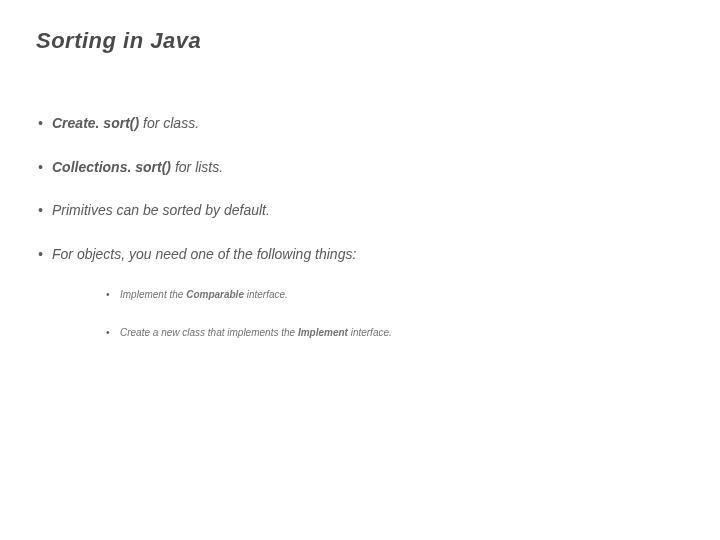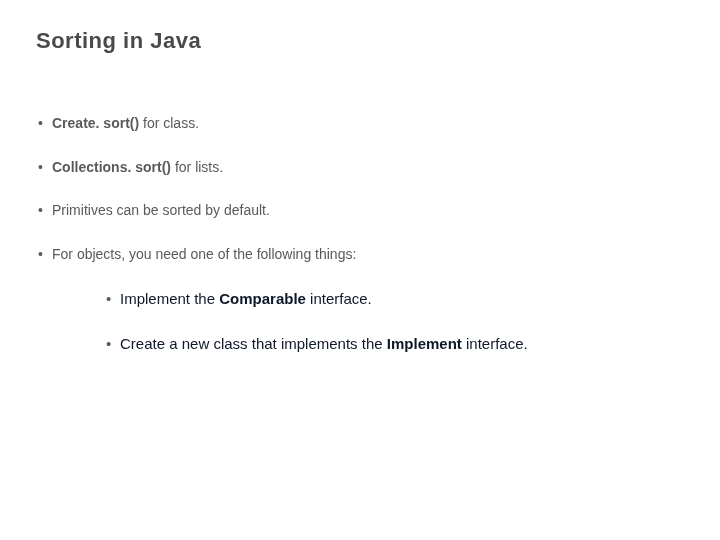--- a/index.html
+++ b/index.html
@@ -1,15 +1,15 @@
 <!DOCTYPE html>
 <html><head>
   <meta charset="utf-8">
   <style>
-    * { margin: 0; padding: 0; box-sizing: border-box; }
+    * { margin: 0; padding: 0; box-sizing: border-box; font-style: italic; }
     body {
       width: 720px;
       height: 540px;
       background: #ffffff;
       font-family: Verdana, Geneva, sans-serif;
       color: #5a5a5a;
       padding: 28px 36px;
     }
     .title {
       font-family: Arial, Helvetica, sans-serif;
@@ -39,23 +39,23 @@
     }
     .sub-list {
       list-style: none;
       margin-top: 24px;
       margin-left: 52px;
     }
     .sub-item {
       position: relative;
       padding-left: 16px;
       margin-bottom: 24px;
-      font-size: 15px;
+      font-size: 10px;
       line-height: 1.4;
-      color: #0f172a;
+      color: #737373;
     }
     .sub-item::before {
       content: "•";
       position: absolute;
       left: 2px;
       top: 0;
       color: #5a5a5a;
     }
     .bold { font-weight: bold; }
   </style>

